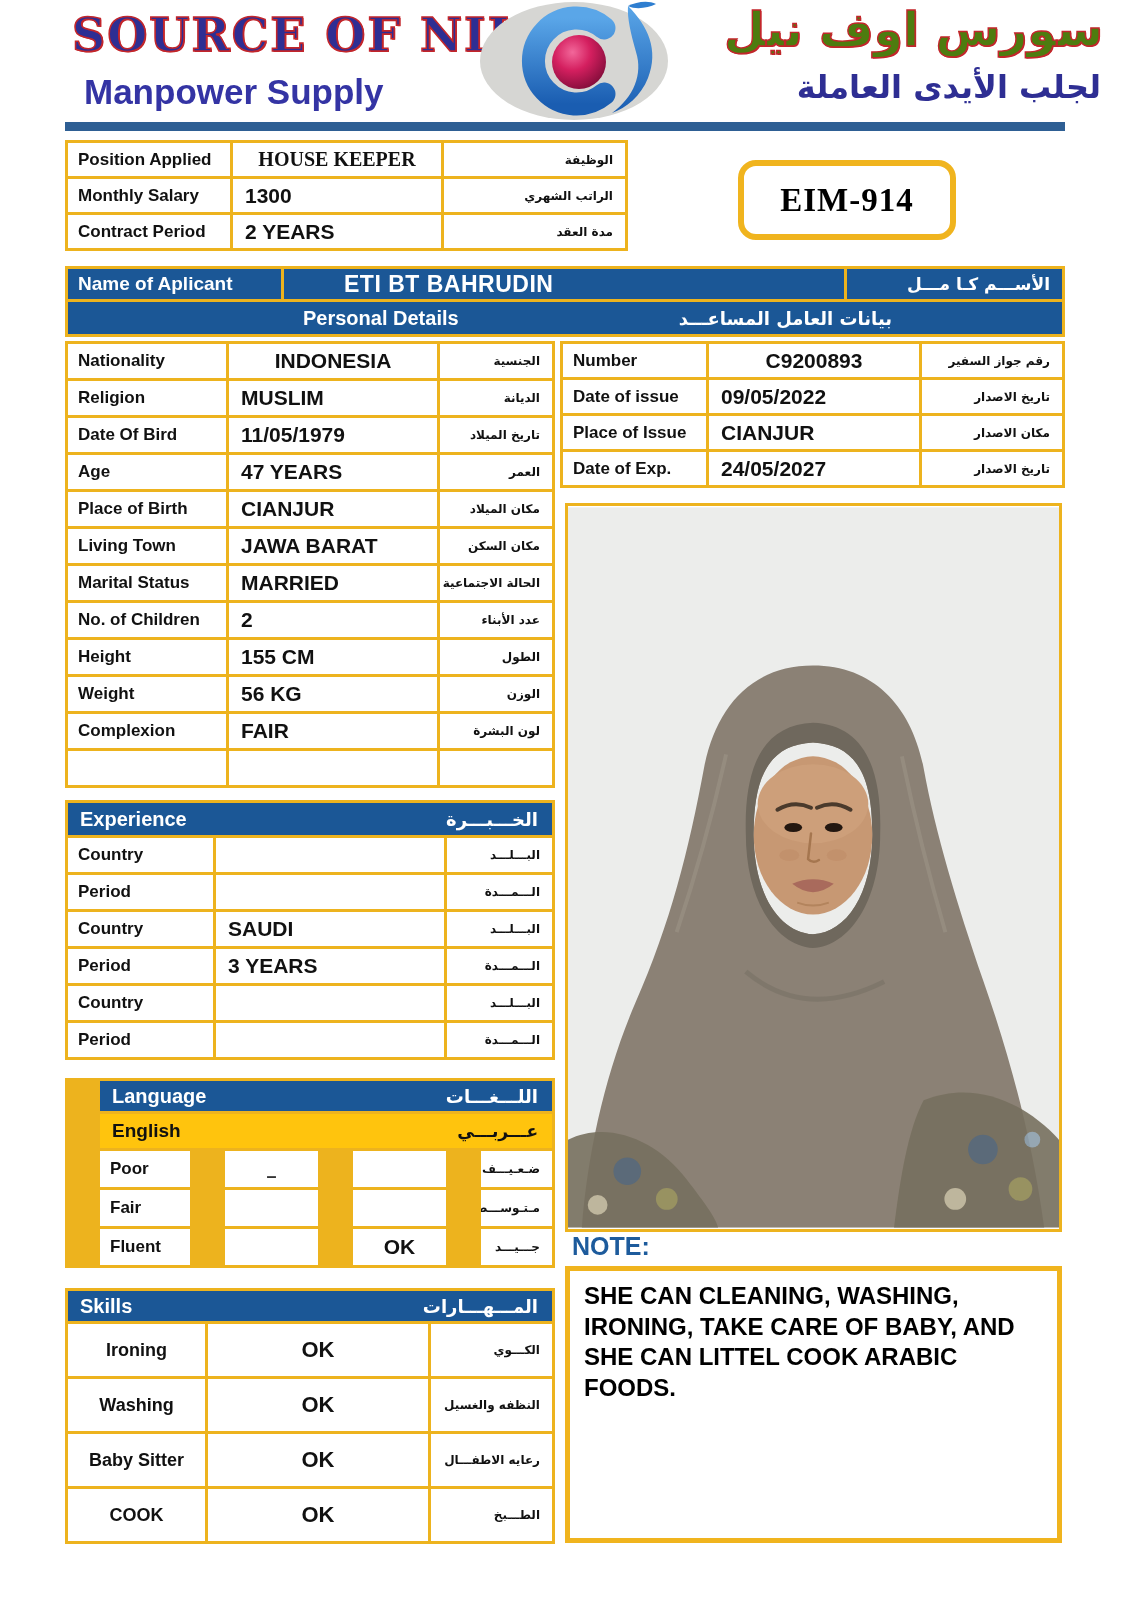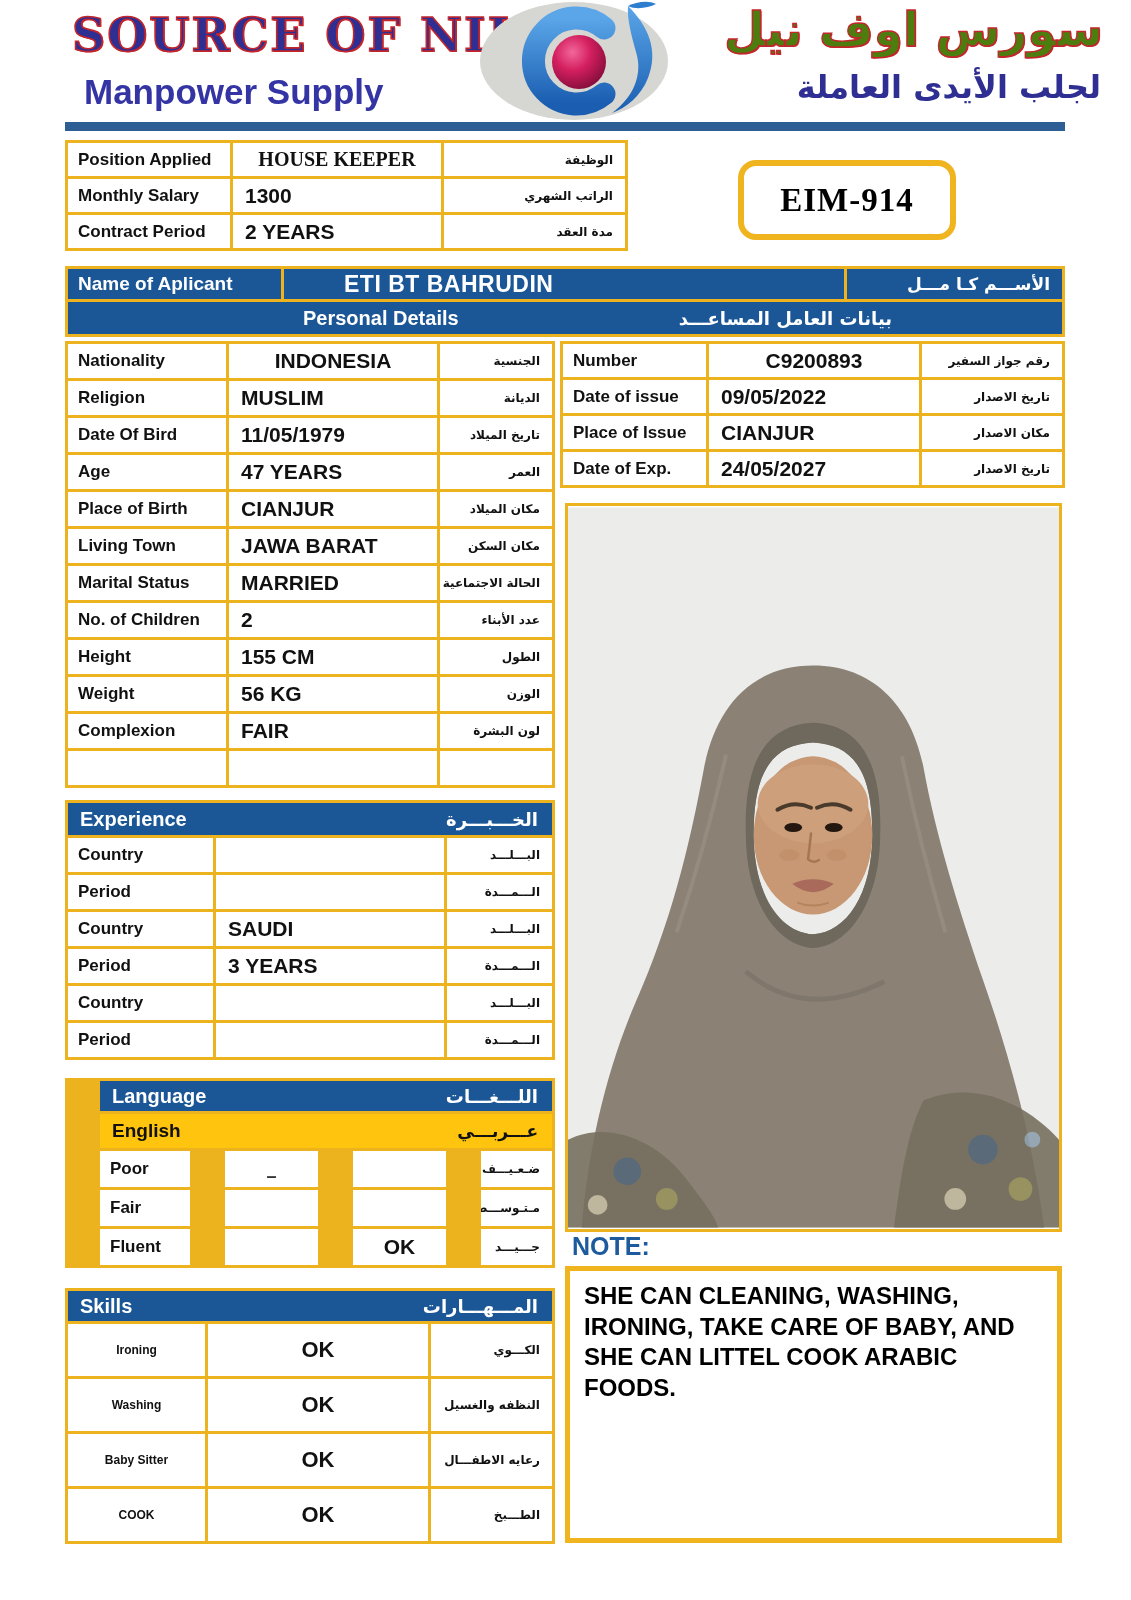--- a/index.html
+++ b/index.html
@@ -74,21 +74,21 @@
   .t-lang .head{height:30px;}
   .t-lang .group{grid-column:1 / -1;height:34px;background:#ffc40d;justify-content:space-between;}
   .t-lang .group .g-en{font-size:19px;font-weight:bold;padding-left:12px;}
   .t-lang .group .g-ar{direction:rtl;font-family:"DejaVu Sans",sans-serif;font-size:17px;font-weight:bold;padding-right:14px;}
   .t-lang .dash{justify-content:center;align-items:flex-end;font-weight:bold;font-size:18px;color:#333;}
 
   
   .t-skill{left:65px;top:1288px;width:490px;grid-template-columns:137px 220px 1fr;}
   .t-skill .cell{height:52px;}
   .t-skill .head{height:30px;}
-  .t-skill .lbl{justify-content:center;padding-left:0;font-size:12px;}
+  .t-skill .lbl{justify-content:center;padding-left:0;font-size:18px;}
   .t-skill .val{justify-content:center;padding-left:0;font-size:22px;}
 
   
   .note-label{position:absolute;left:572px;top:1232px;font-size:25px;font-weight:bold;color:#1d5b9c;}
   .note-box{position:absolute;left:565px;top:1266px;width:497px;height:277px;border:5px solid #f0b41e;
     box-sizing:border-box;padding:10px 14px;font-size:24px;font-weight:bold;line-height:1.28;
     white-space:pre-line;color:#000;background:#fff;}
 </style>
 </head>
 <body>

